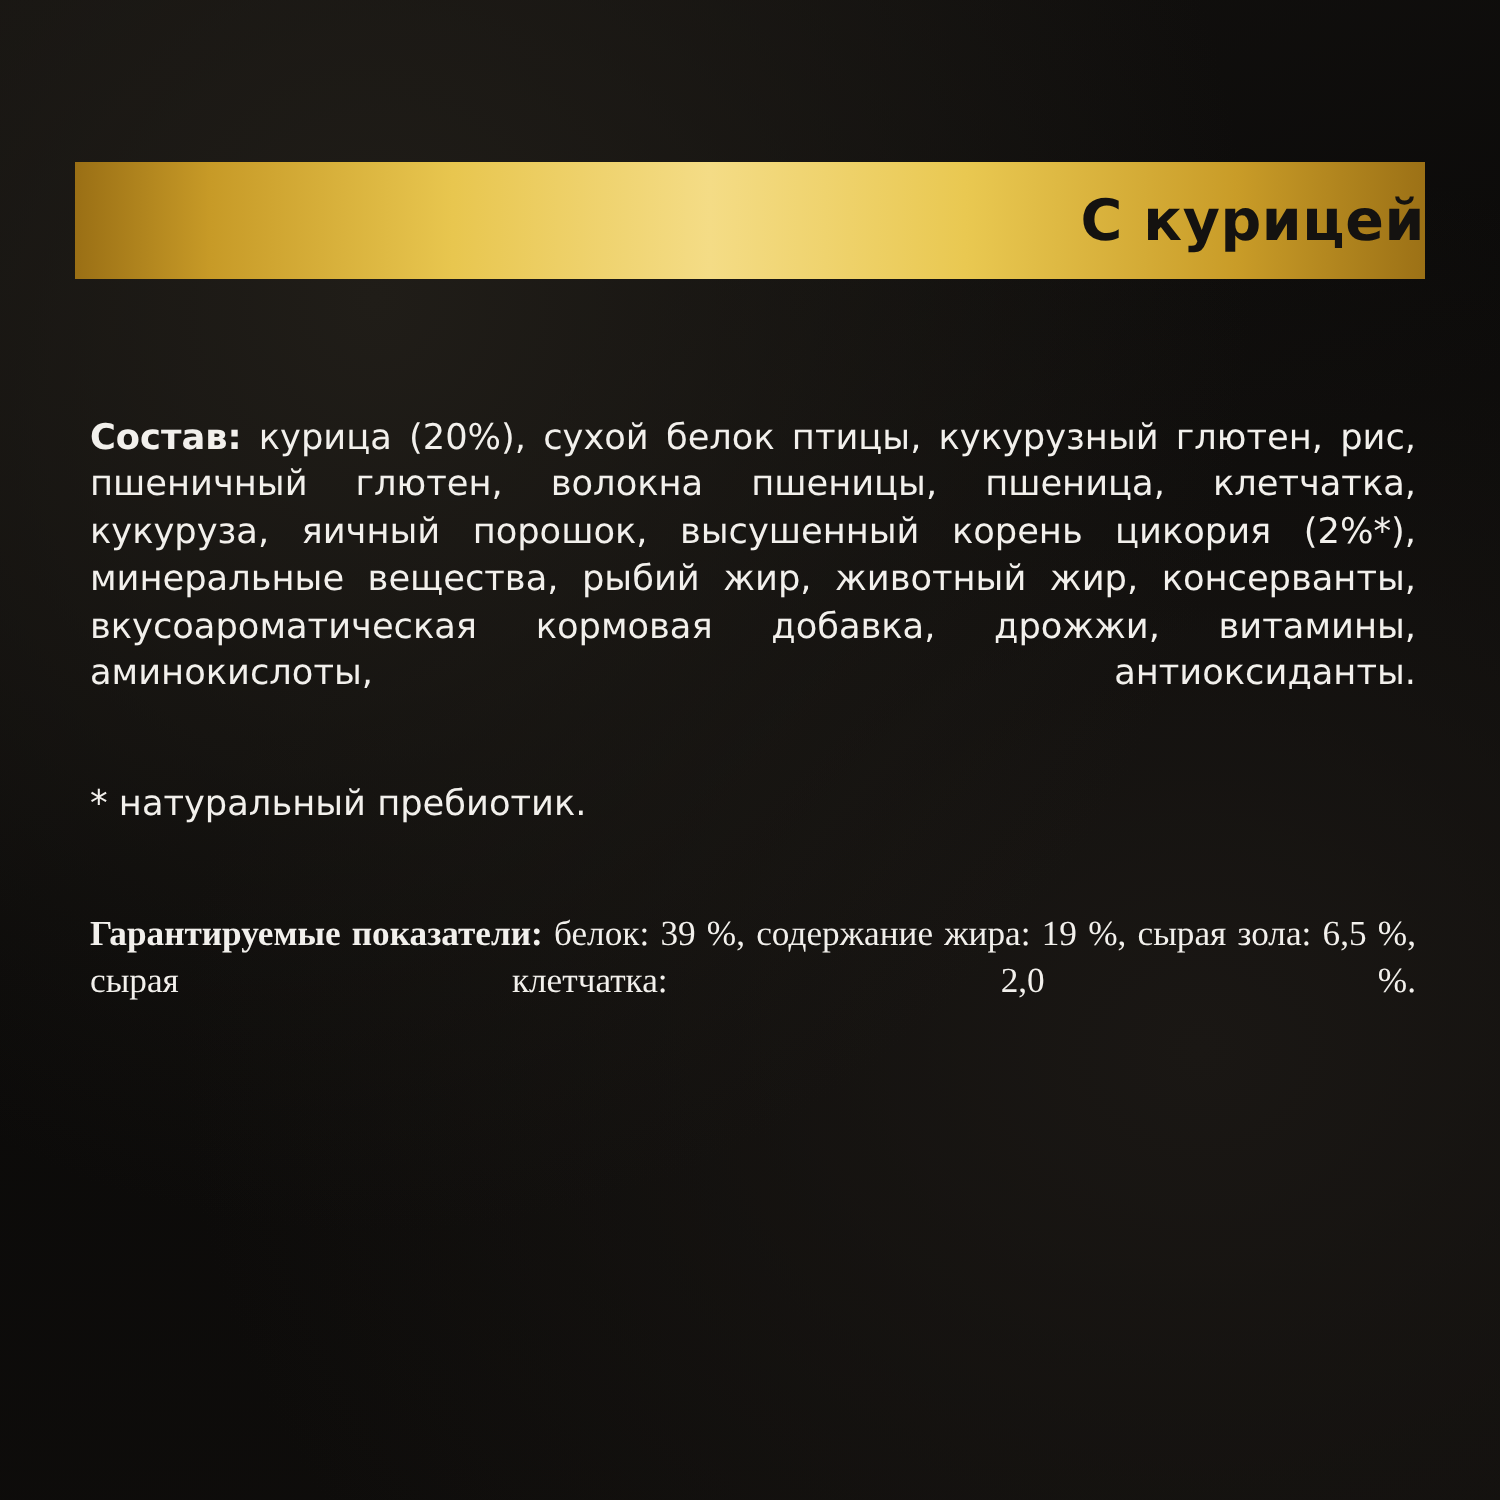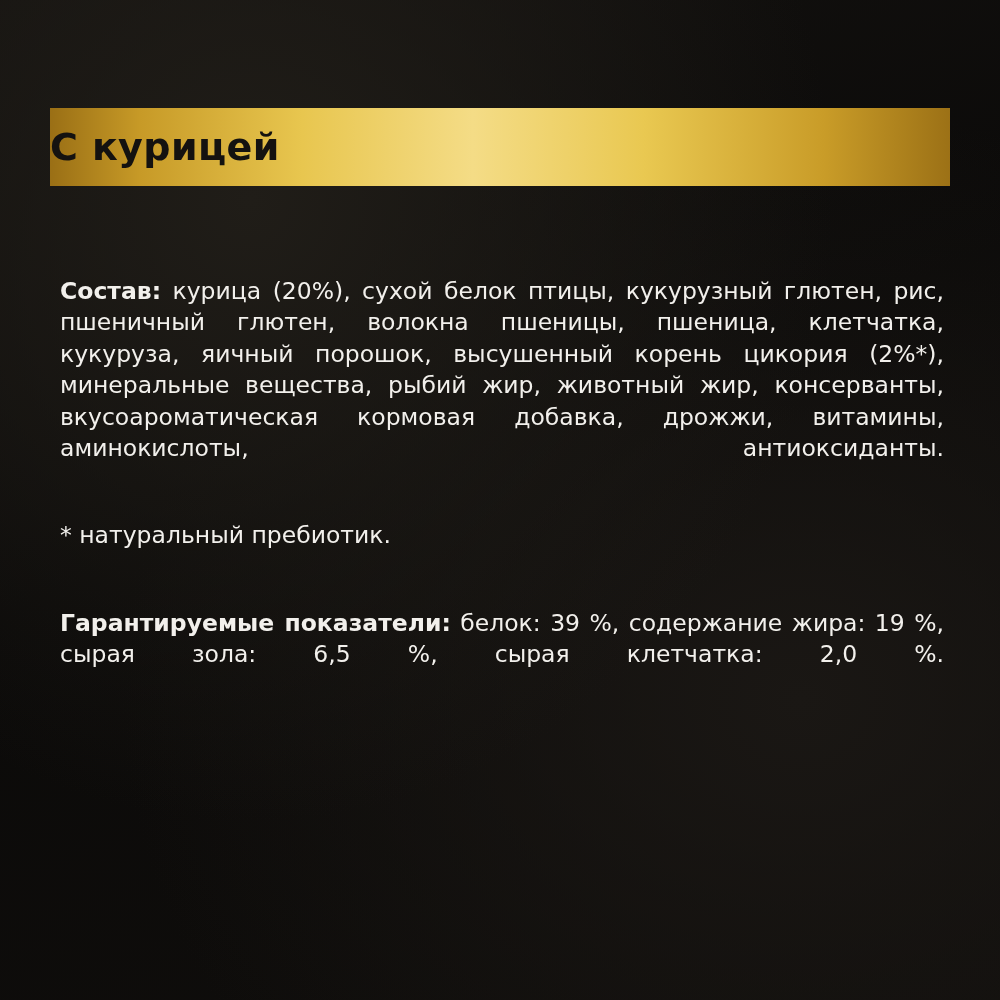--- a/index.html
+++ b/index.html
@@ -35,21 +35,21 @@
     background: linear-gradient(90deg,
         #9a6f15 0%,
         #c79a27 10%,
         #e8c64f 28%,
         #f4dc86 47%,
         #e9c851 66%,
         #c99c28 86%,
         #9c7116 100%);
     display: flex;
     align-items: center;
-    justify-content: flex-start;
+    justify-content: flex-end;
   }
   .banner-title {
     color: #141210;
     font-size: 38px;
     font-weight: bold;
     letter-spacing: 0.4px;
     line-height: 1;
   }
 
   .content {
@@ -76,20 +76,21 @@
     font-size: 23.5px;
     line-height: 1.345;
     text-align: left;
     margin-bottom: 56px;
   }
   .block.additives {
     margin-bottom: 56px;
   }
   .block.guaranteed {
     margin-bottom: 0;
+    font-family: Liberation Serif, serif;
   }
   
   .block::after {
     content: "";
     display: inline-block;
     width: 100%;
   }
 </style>
 </head>
 <body>

